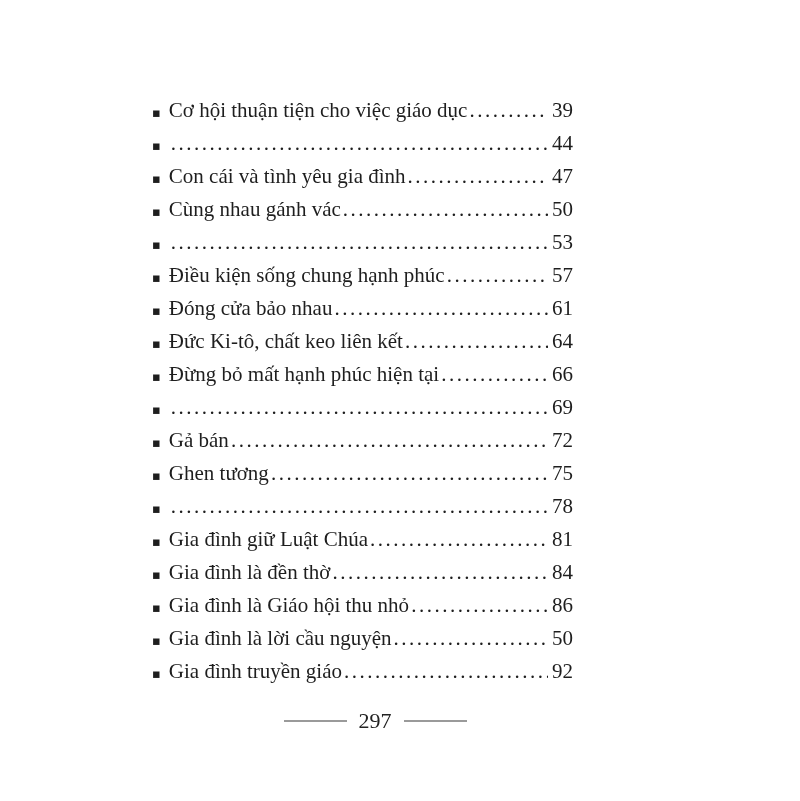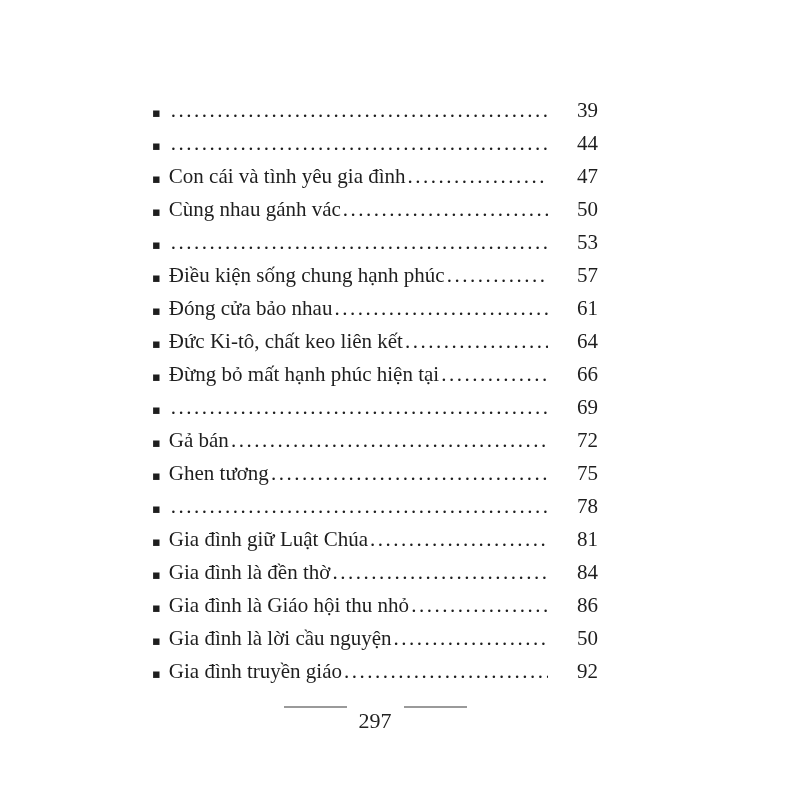--- a/index.html
+++ b/index.html
@@ -47,29 +47,29 @@
     margin-right: 4px;
   }
   .leader::after {
     content: "...........................................................................................";
     letter-spacing: 2.5px;
     color: #1e1e1e;
   }
   .pagenum {
     flex: 0 0 auto;
     width: 46px;
-    text-align: right;
   }
   .folio {
     position: absolute;
     left: 152px;
     top: 706px;
     width: 446px;
     display: flex;
     justify-content: center;
+    align-items: center;
     gap: 12px;
   }
   .folio-dash {
     width: 63px;
     height: 2px;
     background: #9a9a9a;
   }
   .folio-num {
     font-size: 22px;
     line-height: 1.4;
@@ -77,20 +77,21 @@
   }
 </style>
 </head>
 <body>
 
 <div class="page">
   <div class="toc">
 
     <div class="entry">
       <span class="bullet">▪</span>
+      <span class="title">Cơ hội thuận tiện cho việc giáo dục</span>
       <span class="leader"></span>
       <span class="pagenum">39</span>
     </div>
 
     <div class="entry">
       <span class="bullet">▪</span>
       <span class="leader"></span>
       <span class="pagenum">44</span>
     </div>
 

